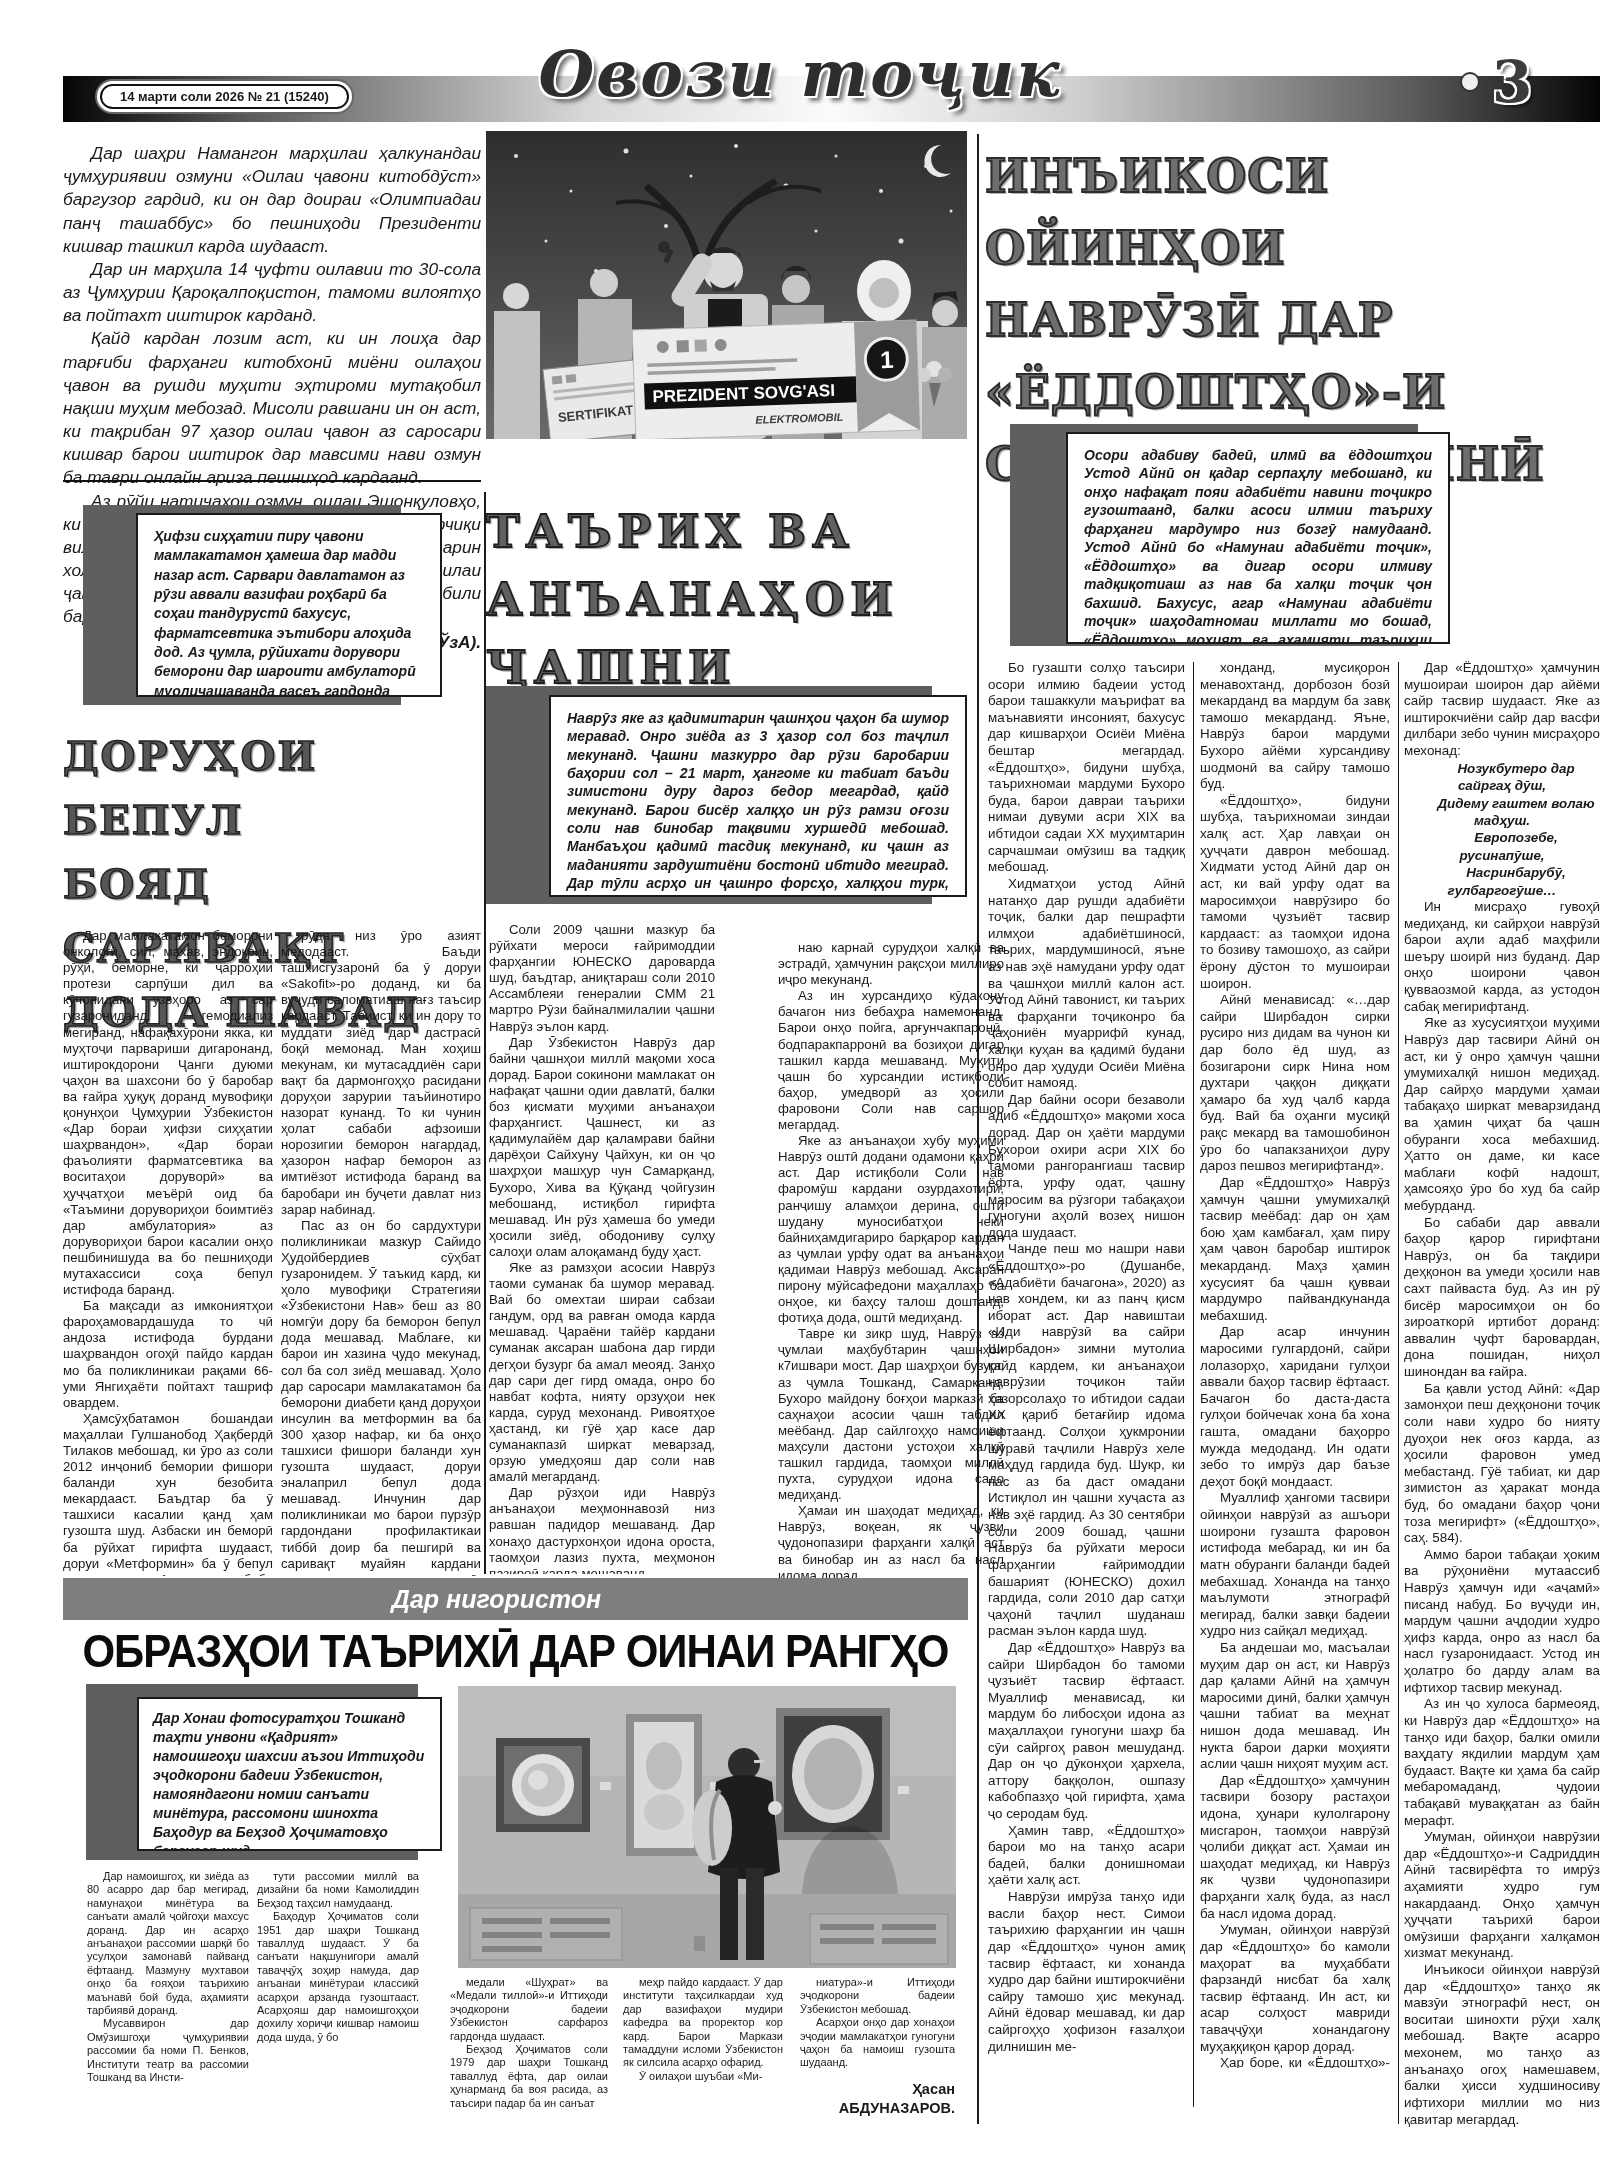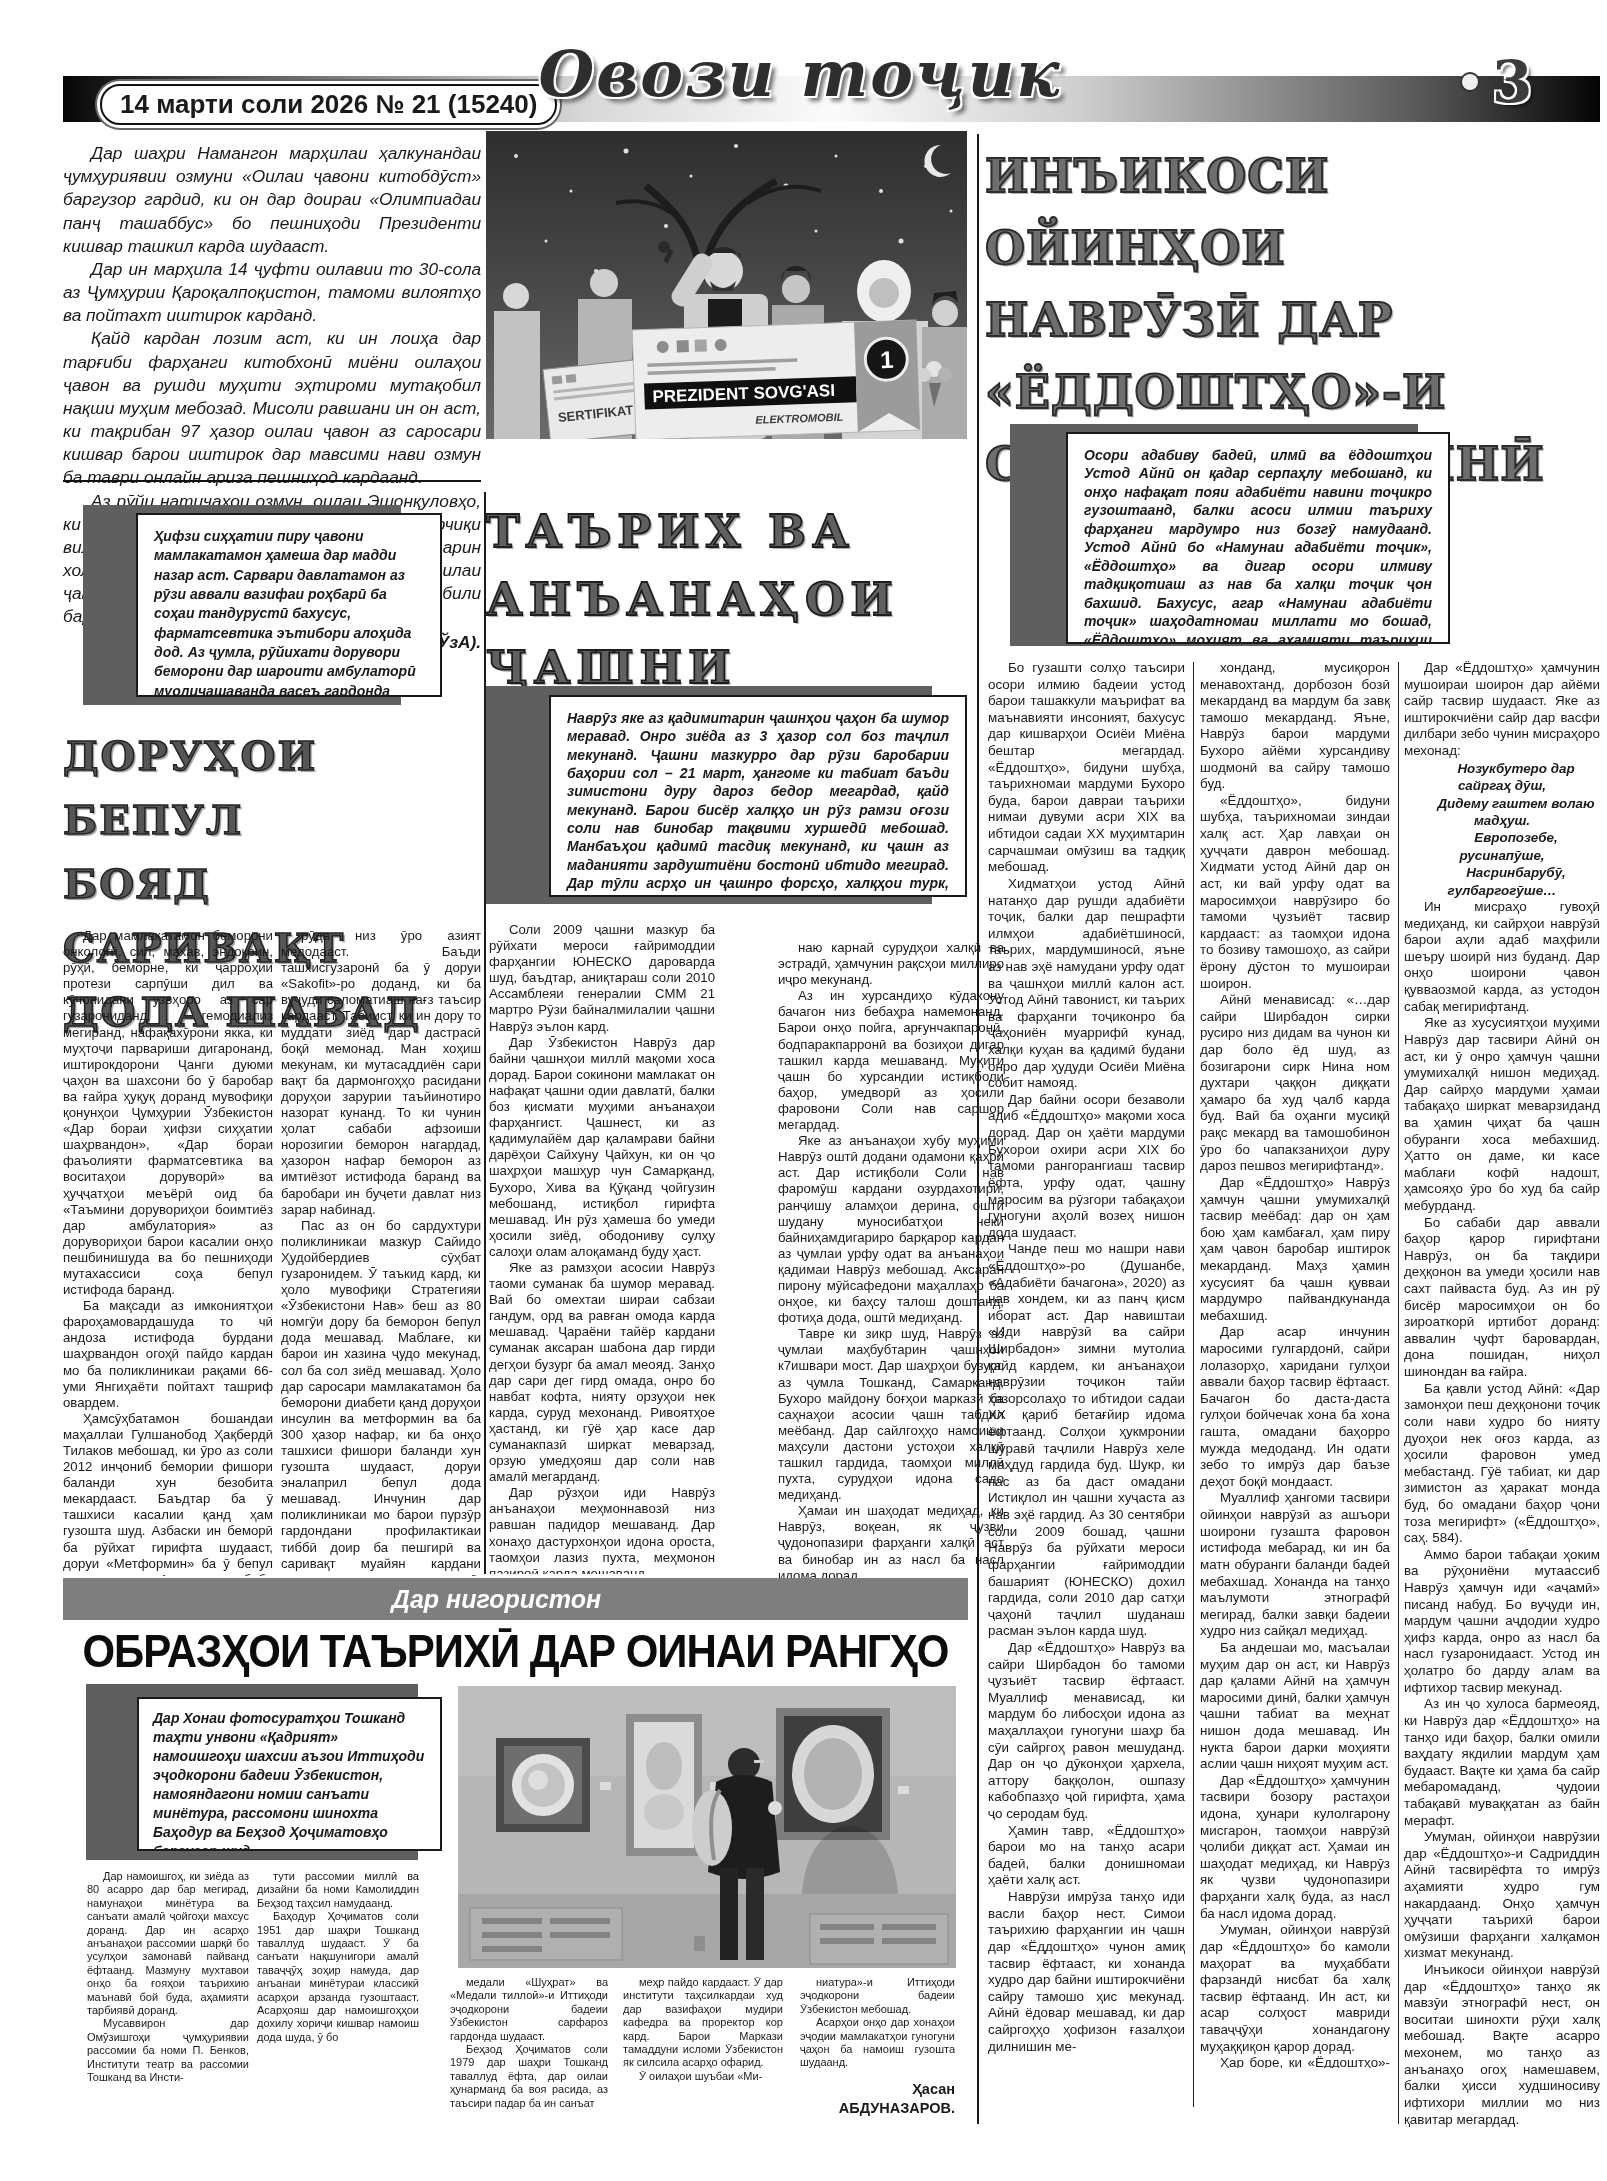--- a/index.html
+++ b/index.html
@@ -2,21 +2,21 @@
 <html><head>
 <meta charset="utf-8">
 <style>
   html,body{margin:0;padding:0;background:#e8e8e8;}
   #page{position:relative;width:1607px;height:2181px;background:#fff;overflow:hidden;
         font-family:"Liberation Sans",sans-serif;color:#1a1a1a;}
   
   .mast-bar{position:absolute;left:63px;top:76px;width:1537px;height:46px;
     background:linear-gradient(90deg,#050505 0%,#5a5a5a 12%,#d8d8d8 34%,#fbfbfb 50%,#cfcfcf 66%,#5a5a5a 88%,#050505 100%);}
   .issue-pill{position:absolute;left:100px;top:84px;background:#fff;border:2px solid #111;
-    border-radius:20px;padding:3px 18px;font-weight:bold;font-size:26px;white-space:nowrap;
+    border-radius:20px;padding:3px 18px;font-weight:bold;font-size:13px;white-space:nowrap;
     box-shadow:0 0 0 3px #fff,0 0 0 5px #666;}
   .mast-title{position:absolute;left:500px;top:36px;width:600px;text-align:center;
     font-family:"DejaVu Serif",serif;font-style:italic;font-weight:bold;font-size:64px;
     color:#2e2e2e;letter-spacing:2px;
     text-shadow:-2px -2px 0 #fff,2px -2px 0 #fff,-2px 2px 0 #fff,2px 2px 0 #fff,5px 5px 4px rgba(0,0,0,.55);}
   .mast-page{position:absolute;left:1462px;top:48px;display:flex;align-items:center;gap:14px;}
   .mast-bullet{width:16px;height:16px;border-radius:50%;background:#efefef;box-shadow:0 0 0 2px #333;}
   .mast-num{font-family:"DejaVu Serif",serif;font-weight:bold;font-size:58px;color:#3c3c3c;
     text-shadow:-2px -2px 0 #fff,2px -2px 0 #fff,-2px 2px 0 #fff,2px 2px 0 #fff,4px 4px 3px rgba(0,0,0,.5);}
   

